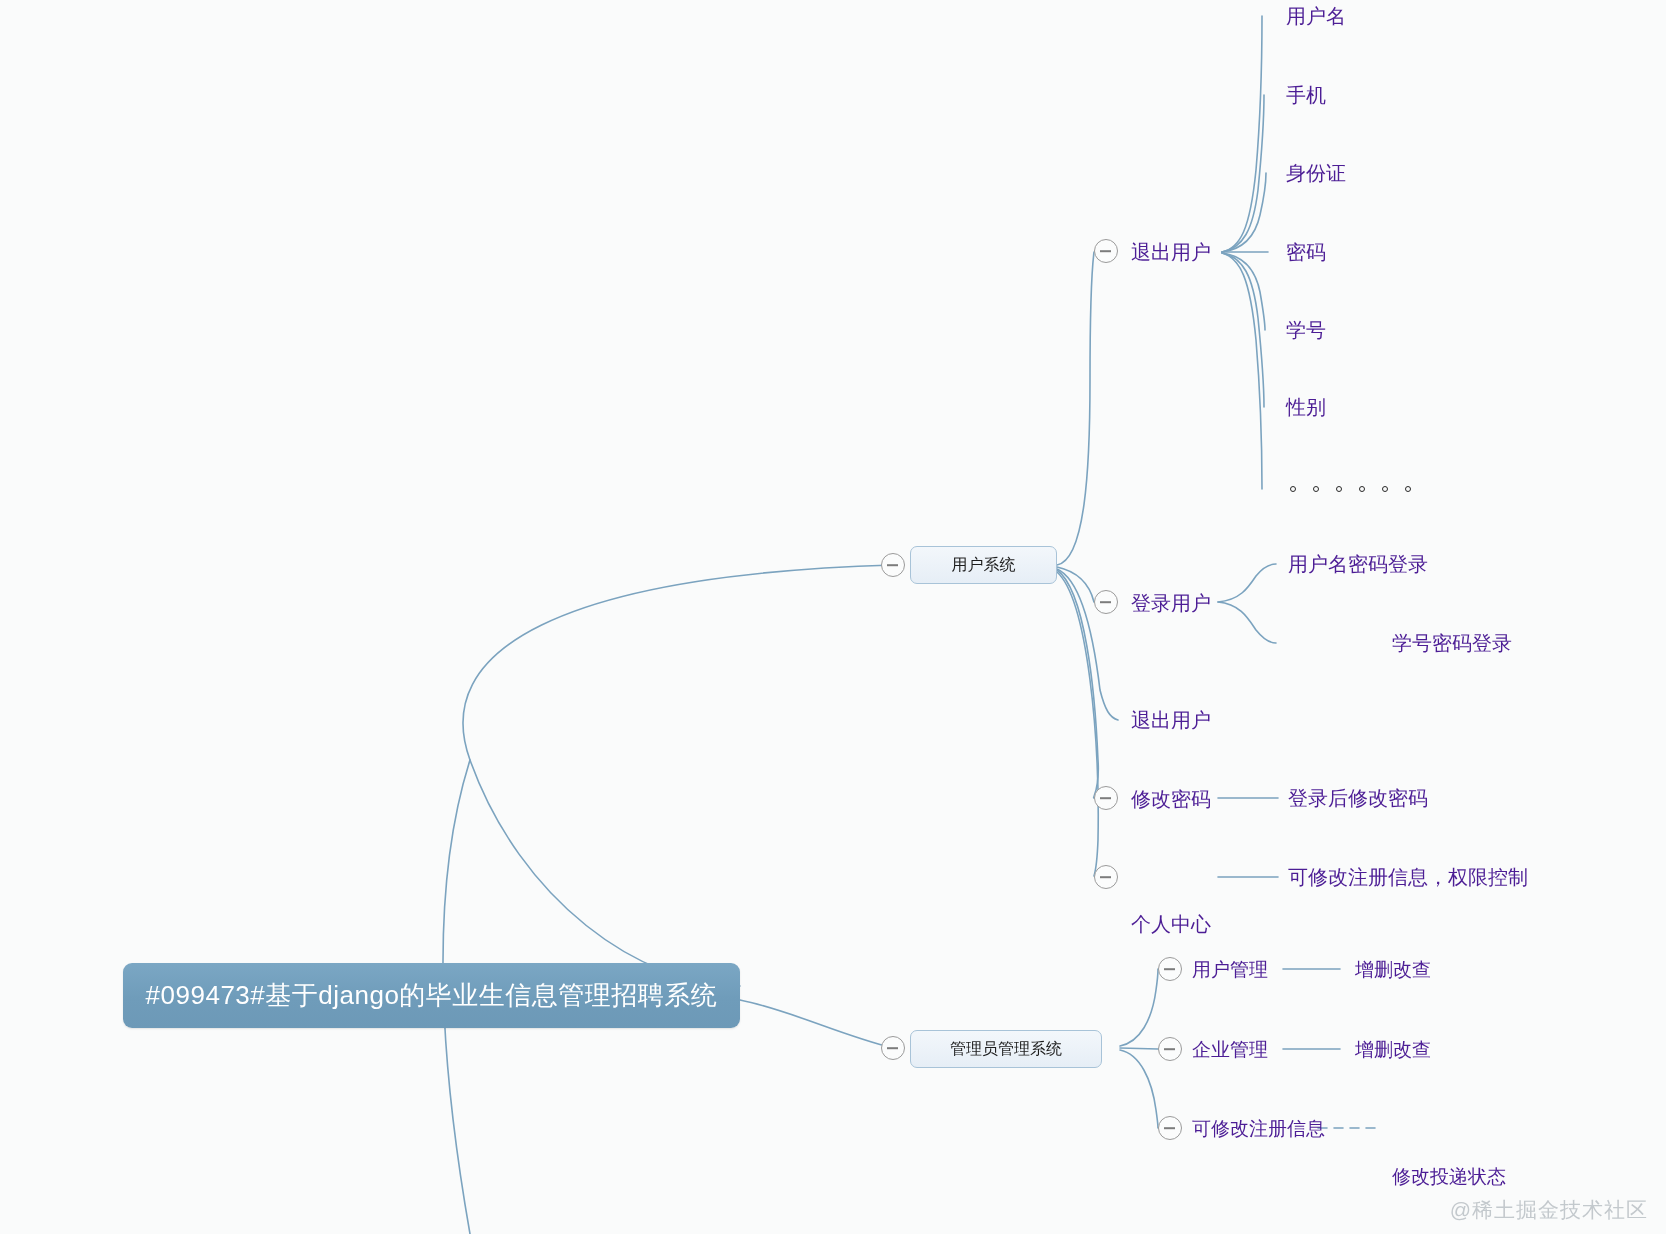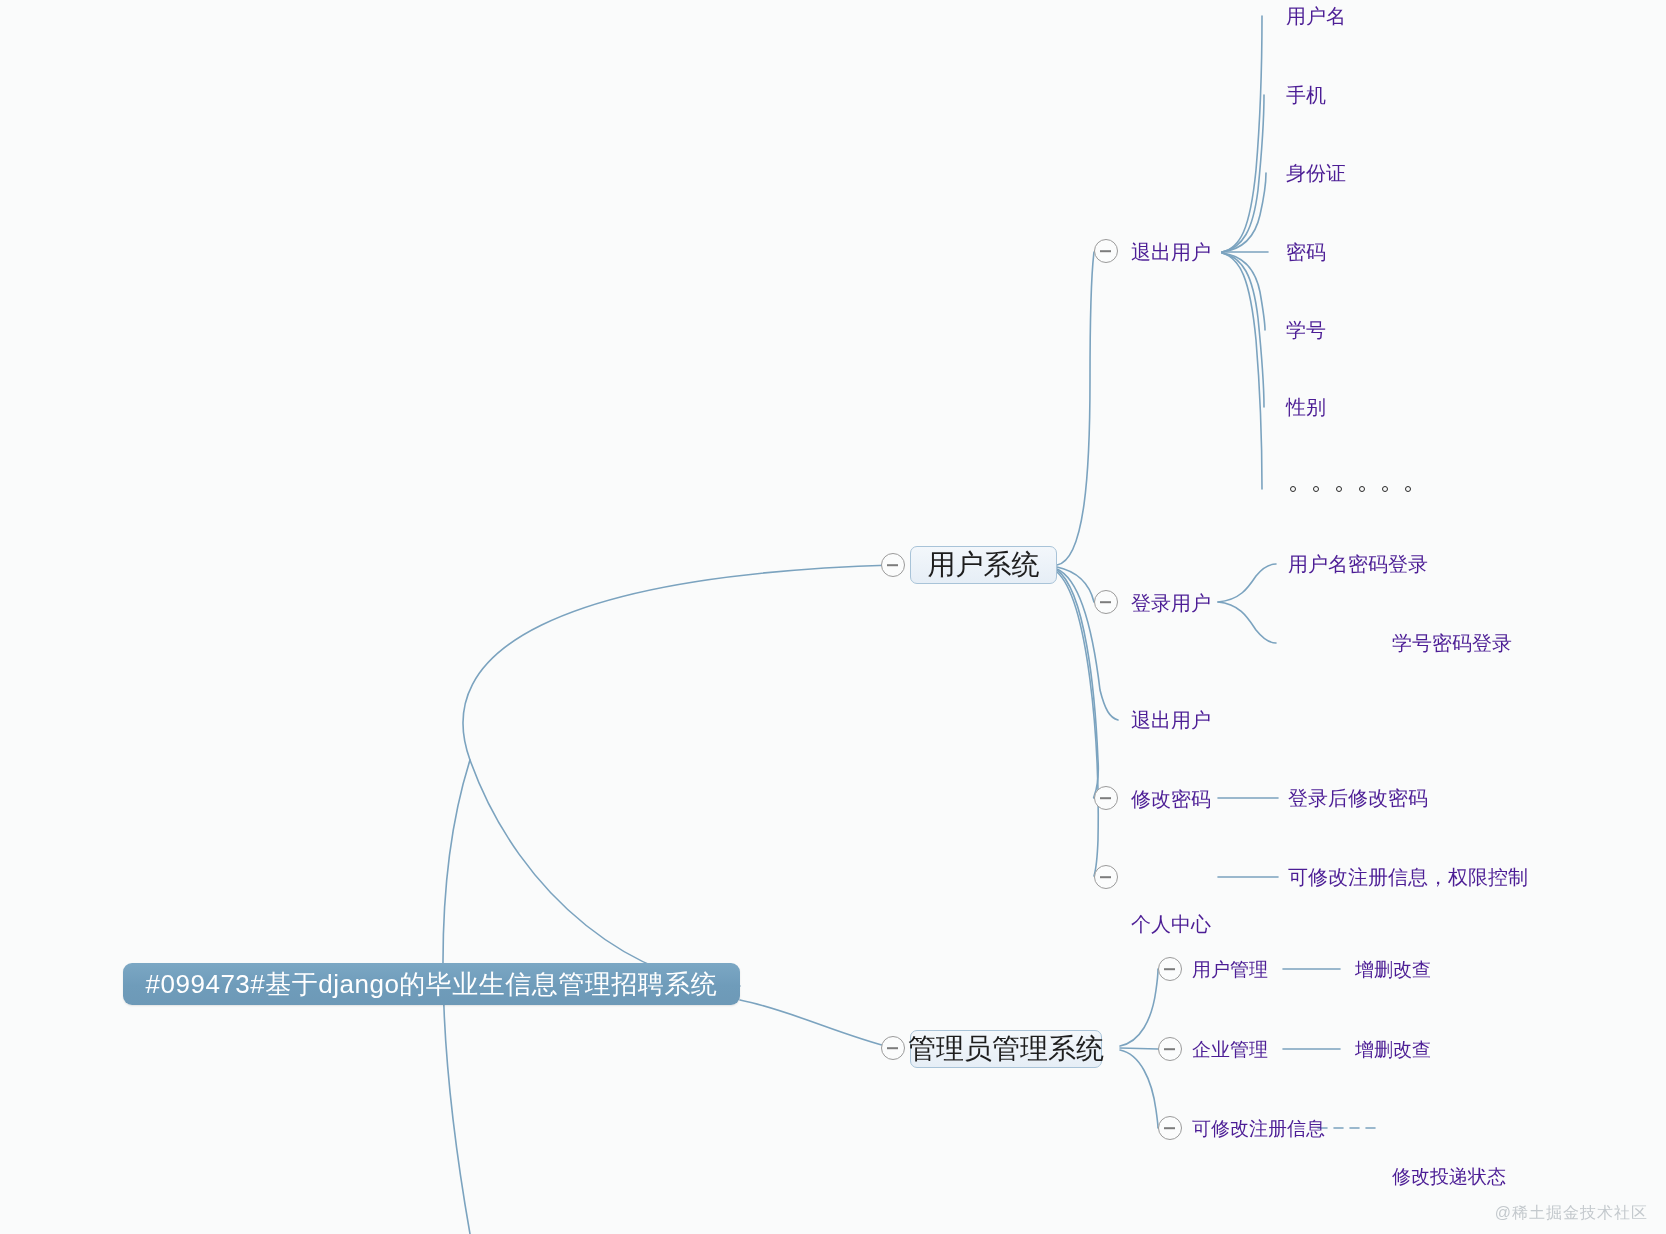--- a/index.html
+++ b/index.html
@@ -23,21 +23,21 @@
     height: 1234px;
     pointer-events: none;
   }
 
   
   .root-node {
     position: absolute;
     left: 123px;
     top: 963px;
     width: 617px;
-    height: 42px;
+    height: 65px;
     border-radius: 9px;
     background: linear-gradient(180deg, #7ba7c4 0%, #6f9cba 55%, #6d99b7 100%);
     box-shadow: 0 1px 2px rgba(0,0,0,0.10);
     display: flex;
     align-items: center;
     justify-content: center;
   }
   .root-node .root-label {
     color: #ffffff;
     font-size: 26px;
@@ -53,21 +53,21 @@
     border-radius: 7px;
     border: 1px solid #a8c3d8;
     background: linear-gradient(180deg, #f3f7fb 0%, #e6eef6 100%);
     display: flex;
     align-items: center;
     justify-content: center;
     padding: 0 18px;
     box-sizing: border-box;
   }
   .branch-node .branch-label {
-    font-size: 28px;
+    font-size: 16px;
     color: #1d1d1d;
     white-space: nowrap;
     text-align: center;
   }
 
   
   .text-node {
     position: absolute;
     font-size: 20px;
     color: #4c1d95;
@@ -117,21 +117,21 @@
     border-radius: 50%;
     border: 1.3px solid #2a2a2a;
     box-sizing: border-box;
   }
 
   
   .watermark {
     position: absolute;
     right: 18px;
     bottom: 10px;
-    font-size: 16px;
+    font-size: 21px;
     color: rgba(120,130,140,0.42);
     white-space: nowrap;
     letter-spacing: 1px;
   }
 </style>
 </head>
 <body>
 
 <div id="canvas">
 

